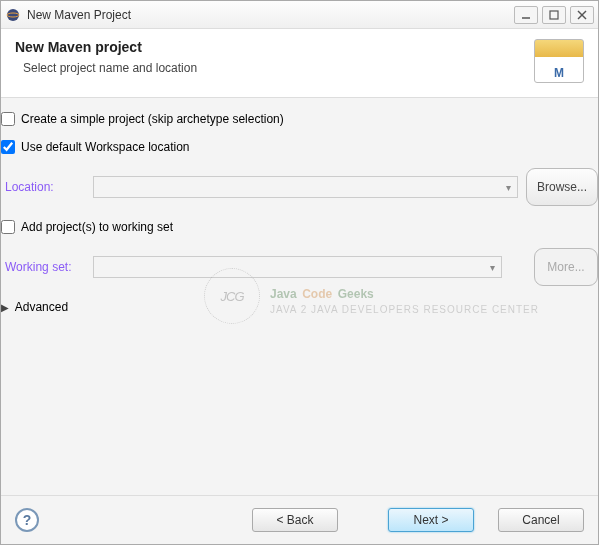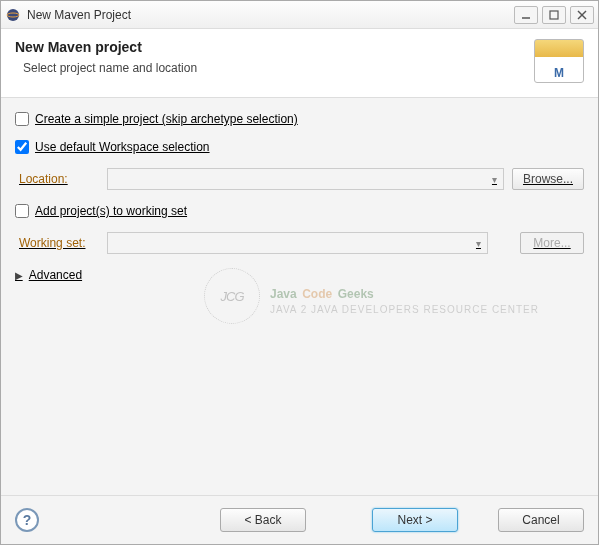--- a/index.html
+++ b/index.html
@@ -83,25 +83,24 @@
       align-items: flex-end;
       justify-content: center;
       font-size: 26px;
       font-weight: bold;
       color: #3a6aa8;
       font-family: Georgia, serif;
       padding-bottom: 2px;
     }
     .content {
       flex: 1;
-      padding: 14px 14px;
+      padding: 14px 0;
       background: #f4f4f4;
       overflow: auto;
       position: relative;
-      text-decoration: underline;
     }
     .check-row {
       display: flex;
       align-items: center;
       gap: 6px;
       margin-bottom: 14px;
     }
     .check-row input[type="checkbox"] {
       width: 14px;
       height: 14px;
@@ -109,21 +108,21 @@
     }
     .field-row {
       display: flex;
       align-items: center;
       gap: 8px;
       margin: 6px 0 14px 0;
       padding-left: 4px;
     }
     .field-row .lbl {
       width: 80px;
-      color: #a16207;
+      color: #8b5cf6;
     }
     .field-row .combo {
       flex: 1;
       height: 22px;
       border: 1px solid #ccc;
       background: #fdfdfd;
       display: flex;
       align-items: center;
       justify-content: flex-end;
       padding-right: 2px;
@@ -131,25 +130,25 @@
     .field-row .combo.disabled {
       background: #f4f4f4;
       color: #aaa;
     }
     .combo .chev {
       color: #888;
       font-size: 10px;
       padding: 0 4px;
     }
     .side-btn {
-      height: 22px;
+      height: 38px;
       min-width: 64px;
       border: 1px solid #bbb;
       background: linear-gradient(#fdfdfd, #eaeaea);
-      border-radius: 2px;
+      border-radius: 9px;
       display: flex;
       align-items: center;
       justify-content: center;
       padding: 0 10px;
       color: #444;
     }
     .side-btn.disabled {
       color: #aaa;
       background: #f2f2f2;
       margin-left: 24px;
@@ -228,21 +227,21 @@
     }
     .footer .nav-btn {
       height: 24px;
       min-width: 86px;
       border: 1px solid #aaa;
       background: linear-gradient(#fdfdfd, #e6e6e6);
       border-radius: 3px;
       display: flex;
       align-items: center;
       justify-content: center;
-      margin-left: 22px;
+      margin-left: 6px;
       padding: 0 14px;
       color: #333;
     }
     .footer .nav-btn.default {
       border: 1px solid #4aa3d4;
       background: linear-gradient(#eaf6fd, #bde6fb);
       box-shadow: 0 0 2px #6cc0ec;
     }
     .footer .nav-btn.disabled {
       color: #aaa;
@@ -300,21 +299,21 @@
 
   <div class="content">
 
     <div class="check-row">
       <input type="checkbox" style="">
       <span>Create a simple project (skip archetype selection)</span>
     </div>
 
     <div class="check-row">
       <input type="checkbox" checked="" style="">
-      <span>Use default Workspace selection</span>
+      <span>Use default Workspace location</span>
     </div>
 
     <div class="field-row">
       <span class="lbl">Location:</span>
       <div class="combo disabled">
         <span class="chev">▾</span>
       </div>
       <div class="side-btn">Browse...</div>
     </div>
 

